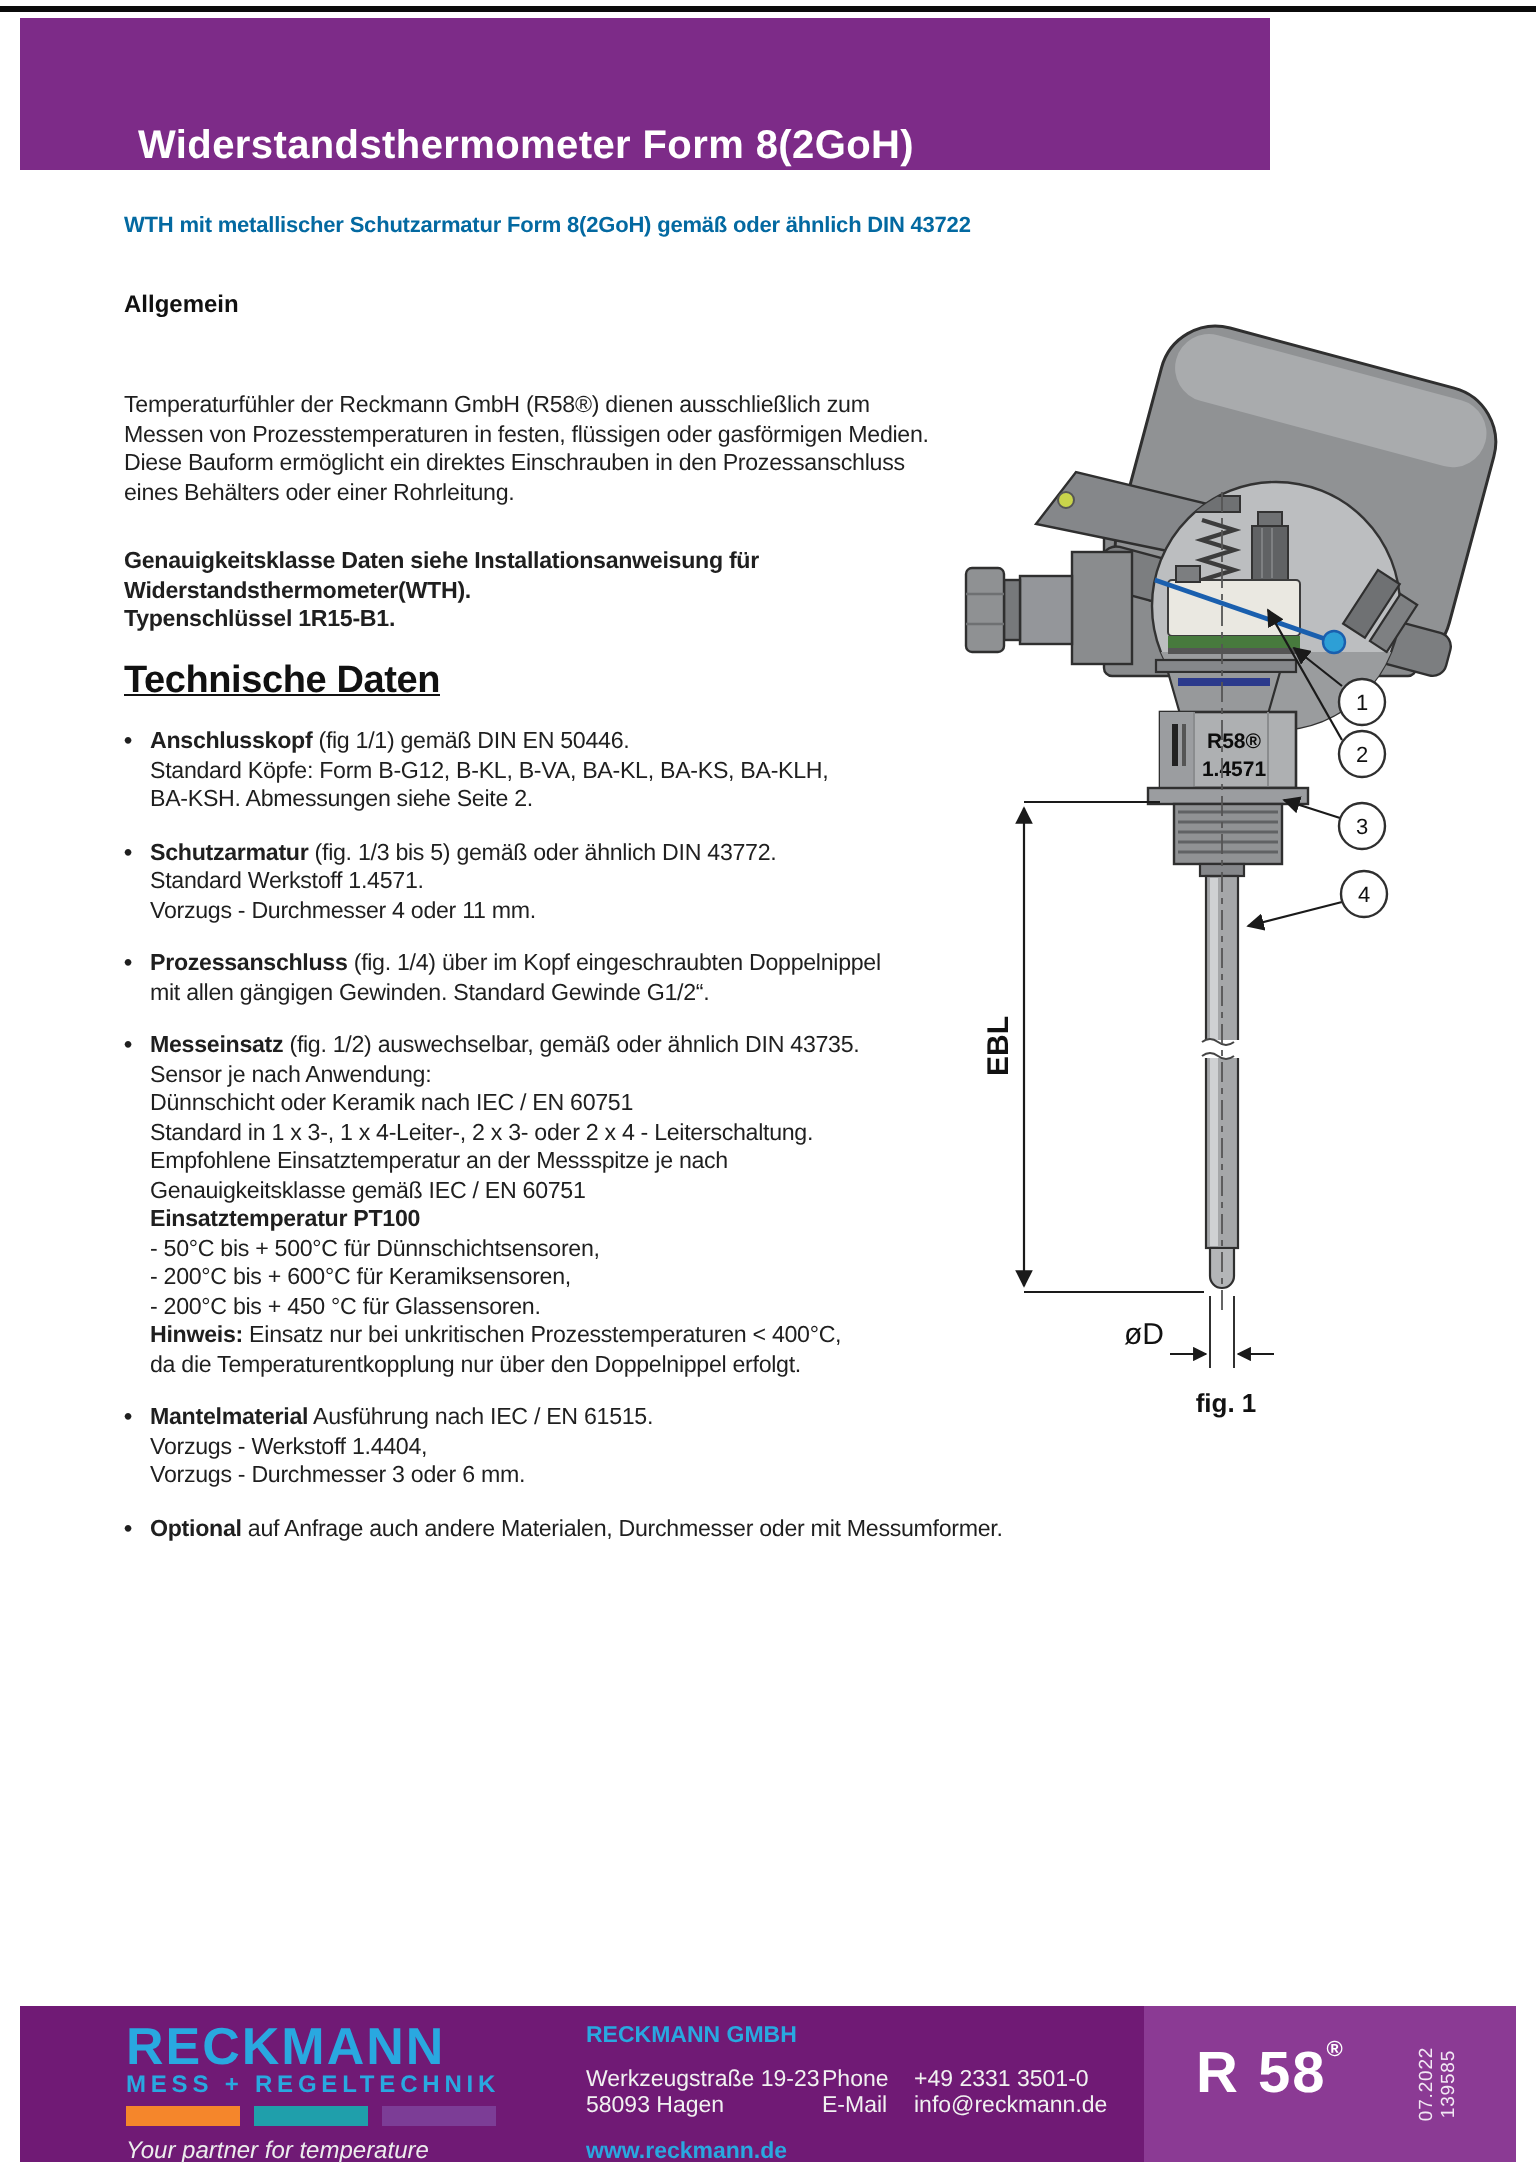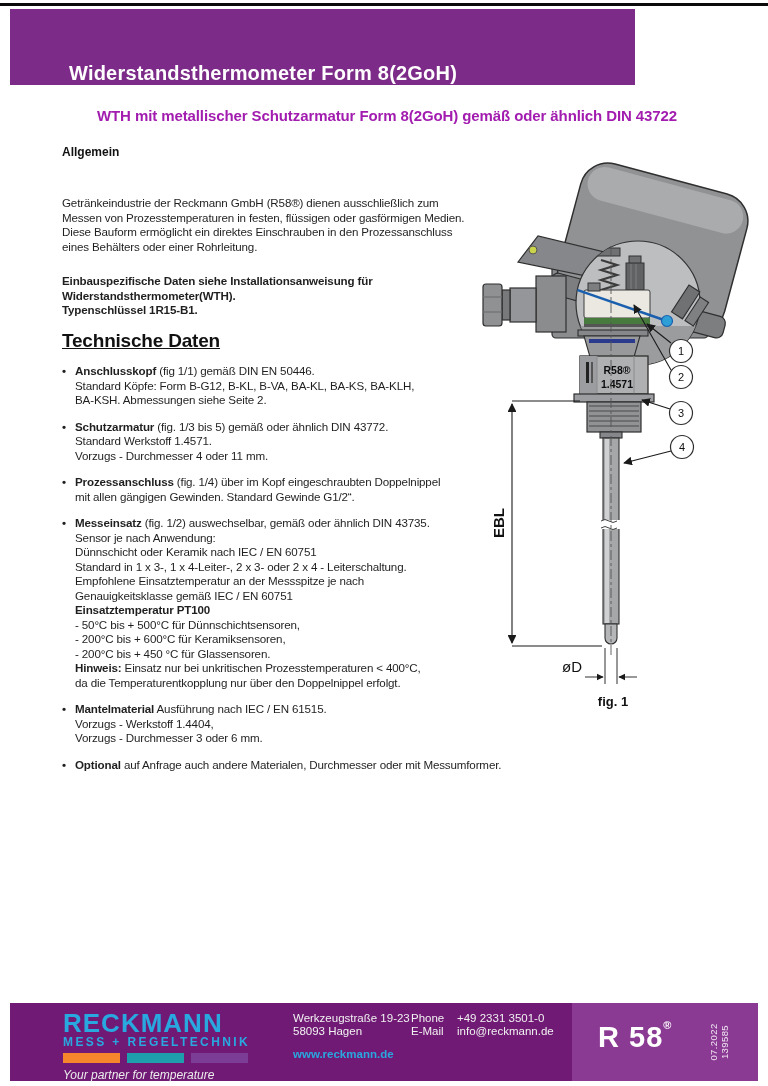--- a/index.html
+++ b/index.html
@@ -1,21 +1,21 @@
 <!DOCTYPE html>
 <html><head>
 <meta charset="utf-8">
 <style>
   html,body{margin:0;padding:0;background:#ffffff;}
   body{font-family:"Liberation Sans","DejaVu Sans",sans-serif;color:#1f1f1f;}
   .page{position:relative;width:768px;height:1086px;background:#fff;overflow:hidden;}
   .toprule{position:absolute;left:0;top:3px;width:768px;height:3px;background:#0b0b0b;}
   .banner{position:absolute;left:10px;top:9px;width:625px;height:76px;background:#7d2b88;display:flex;align-items:flex-end;}
   .banner h1{margin:0 0 0 59px;font-size:20px;font-weight:bold;color:#ffffff;letter-spacing:.2px;}
-  .subtitle{position:absolute;left:62px;top:107px;font-size:15px;font-weight:bold;color:#a21caf;white-space:nowrap;letter-spacing:-.1px;margin-left:35px;}
+  .subtitle{position:absolute;left:62px;top:107px;font-size:11px;font-weight:bold;color:#0369a1;white-space:nowrap;letter-spacing:-.1px;}
   .h-allgemein{position:absolute;left:62px;top:145px;font-size:12px;font-weight:bold;color:#111;}
   .textcol{position:absolute;left:62px;top:196px;width:510px;font-size:11.6px;line-height:14.5px;letter-spacing:-.15px;}
   .tl{white-space:nowrap;}
   .sp13{height:13px;} .sp7{height:7px;}
   .h-td{margin:16px 0 0 0;font-size:19px;font-weight:bold;color:#111;letter-spacing:-.2px;text-decoration:underline;}
   .bullets{margin-top:16px;}
   .bullet{display:flex;margin-bottom:12px;}
   .bullet .dot{width:13px;flex:0 0 13px;font-weight:bold;}
   
   .footer{position:absolute;left:10px;top:1003px;width:748px;height:78px;background:#701a75;}
@@ -48,29 +48,29 @@
 
   <div class="banner">
     <h1>Widerstandsthermometer Form 8(2GoH)</h1>
   </div>
 
   <div class="subtitle">WTH mit metallischer Schutzarmatur Form 8(2GoH) gemäß oder ähnlich DIN 43722</div>
   <div class="h-allgemein">Allgemein</div>
 
   <div class="textcol">
     <div>
-        <div class="tl">Getränkeindustrie der Reckmann GmbH (R58®) dienen ausschließlich zum</div>
+        <div class="tl">Temperaturfühler der Reckmann GmbH (R58®) dienen ausschließlich zum</div>
         <div class="tl">Messen von Prozesstemperaturen in festen, flüssigen oder gasförmigen Medien.</div>
         <div class="tl">Diese Bauform ermöglicht ein direktes Einschrauben in den Prozessanschluss</div>
         <div class="tl">eines Behälters oder einer Rohrleitung.</div>
       </div>
     <div class="sp13"></div>
     <div class="sp7"></div>
     <div>
-        <div class="tl"><b>Einbauspezifische Daten siehe Installationsanweisung für</b></div>
+        <div class="tl"><b>Genauigkeitsklasse Daten siehe Installationsanweisung für</b></div>
         <div class="tl"><b>Widerstandsthermometer(WTH).</b></div>
         <div class="tl"><b>Typenschlüssel 1R15-B1.</b></div>
       </div>
     <div class="h-td">Technische Daten</div>
     <div class="bullets">
         <div class="bullet">
           <span class="dot">•</span>
           <div>
             <div class="tl"><b>Anschlusskopf</b> (fig 1/1) gemäß DIN EN 50446.</div>
             <div class="tl">Standard Köpfe: Form B-G12, B-KL, B-VA, BA-KL, BA-KS, BA-KLH,</div>
@@ -269,20 +269,21 @@
       <div class="lg2">MESS + REGELTECHNIK</div>
       <div class="bars">
         <span class="bar-orange"></span>
         <span class="bar-teal"></span>
         <span class="bar-purple"></span>
       </div>
       <div class="tagline">Your partner for temperature</div>
     </div>
 
     <div class="contact">
+      <div class="co">RECKMANN GMBH</div>
       <div class="addr-row">
         <div class="addr">
           <div>Werkzeugstraße 19-23</div>
           <div>58093 Hagen</div>
         </div>
         <div>
           <div class="pr">
             <span class="lbl">Phone</span>
             <span>+49 2331 3501-0</span>
           </div>

